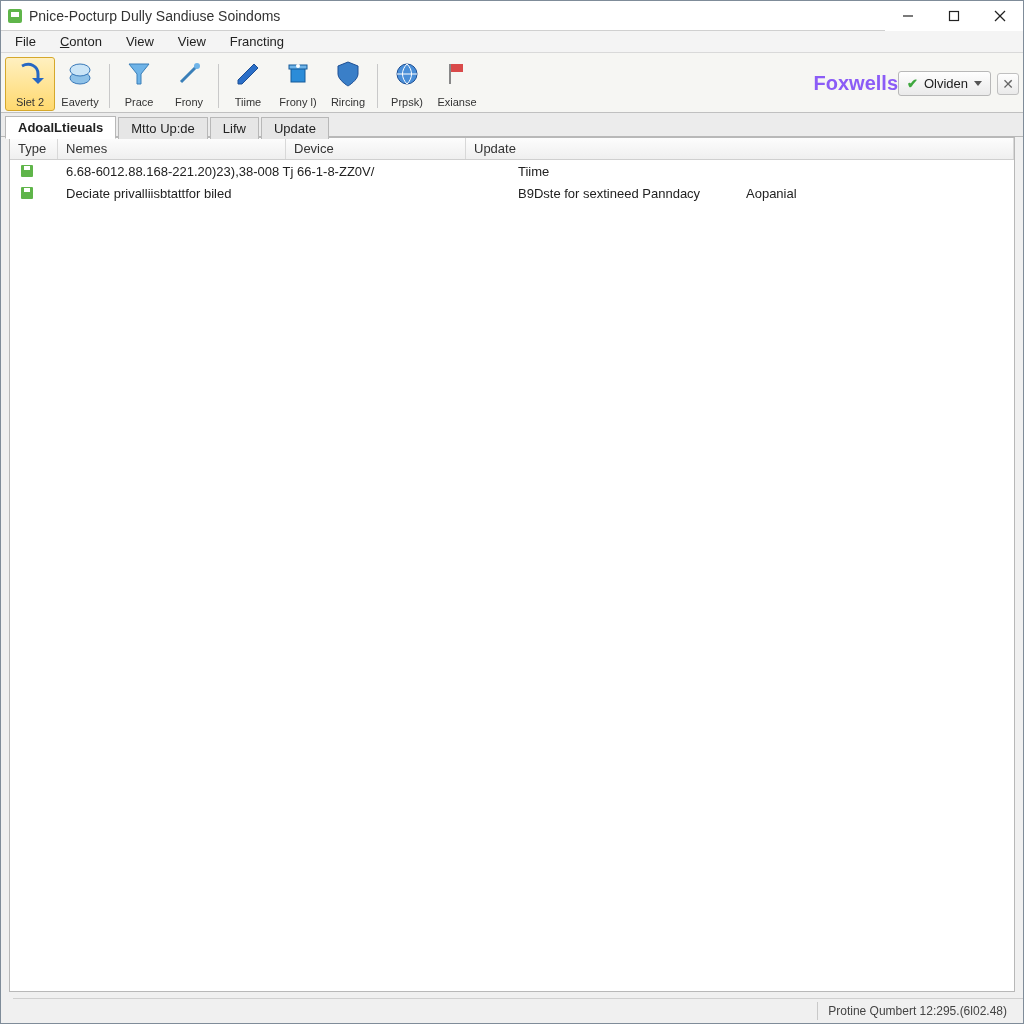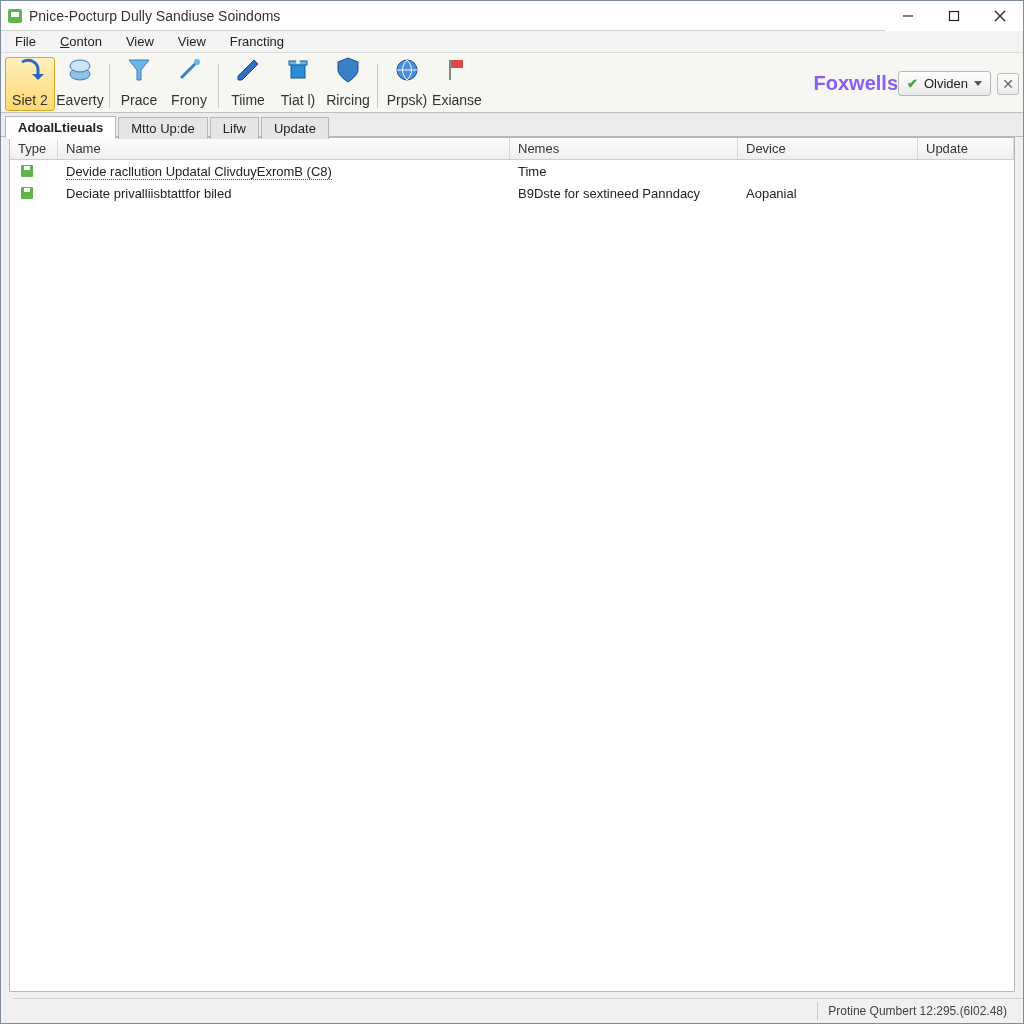--- a/index.html
+++ b/index.html
@@ -18,21 +18,21 @@
   .menubar { height: 22px; display: flex; align-items: center; padding: 0 6px; background: #f4f4f4; border-bottom: 1px solid #d9d9d9; gap: 8px; }
   .menu-item { padding: 2px 8px; font-size: 13px; cursor: default; }
   .menu-item .ul { text-decoration: underline; }
 
   
   .toolbar { display: flex; align-items: center; background: #f6f6f3; border-bottom: 1px solid #c0c0c0; padding: 2px 4px 0 4px; height: 60px; }
   .tgroup { display: flex; }
   .tbtn { display: flex; flex-direction: column; align-items: center; justify-content: flex-end; width: 50px; height: 54px; padding-bottom: 2px; border: 1px solid transparent; border-radius: 3px; cursor: default; }
   .tbtn.active { background: linear-gradient(#fff0c0, #ffd96f); border: 1px solid #d5a82b; }
   .tbtn .ticon { width: 28px; height: 28px; display: flex; align-items: center; justify-content: center; }
-  .tbtn .tlabel { font-size: 14px; color: #333; margin-top: 8px; text-align: center; }
+  .tbtn .tlabel { font-size: 11px; color: #333; margin-top: 8px; text-align: center; }
   .tsep { width: 1px; height: 44px; background: #c9c9c9; margin: 4px 4px 0 4px; }
   .toolbar-spacer { flex: 1; }
   .brand { font-size: 20px; font-weight: bold; color: #8b5cf6; margin-right: 0; }
   .status-dropdown { display: flex; align-items: center; gap: 6px; background: linear-gradient(#fefefe, #eaeaea); border: 1px solid #b8b8b8; border-radius: 3px; padding: 4px 8px; font-size: 13px; }
   .status-dropdown .check { color: #3fa83f; font-weight: bold; }
   .status-dropdown .caret { width: 0; height: 0; border-left: 4px solid transparent; border-right: 4px solid transparent; border-top: 5px solid #555; }
   .close-btn { width: 22px; height: 22px; display: flex; align-items: center; justify-content: center; border: 1px solid #c0c0c0; border-radius: 3px; margin-left: 6px; background: linear-gradient(#fefefe, #eaeaea); color: #666; font-size: 14px; }
 
   
   .tabstrip { display: flex; align-items: flex-end; background: #ececec; border-bottom: 1px solid #b8b8b8; padding-left: 4px; height: 24px; gap: 0; }
@@ -157,21 +157,21 @@
         <span class="tlabel">Tiime</span>
       </div>
       <div class="tbtn">
         <span class="ticon">
             <svg viewBox="0 0 28 28">
               <rect x="7" y="8" width="14" height="14" fill="#2b8cd8" stroke="#155a9a"></rect>
               <rect x="5" y="5" width="18" height="4" fill="#6fb4e8" stroke="#155a9a"></rect>
               <circle cx="14" cy="6" r="2" fill="#fff"></circle>
             </svg>
           </span>
-        <span class="tlabel">Tiat l)</span>
+        <span class="tlabel">Frony l)</span>
       </div>
       <div class="tbtn">
         <span class="ticon">
             <svg viewBox="0 0 28 28">
               <path d="M14 2 L24 6 L24 14 C24 20 14 26 14 26 C14 26 4 20 4 14 L4 6 Z" fill="#3a7fc8" stroke="#1d4f94"></path>
             </svg>
           </span>
         <span class="tlabel">Rircing</span>
       </div>
     </div>
@@ -209,35 +209,34 @@
   <div class="tabstrip">
     <div class="tab active">AdoalLtieuals</div>
     <div class="tab">Mtto Up:de</div>
     <div class="tab">Lifw</div>
     <div class="tab">Update</div>
   </div>
 
   <div class="table-wrap">
     <div class="thead">
       <div class="th col-type">Type</div>
-      <div class="th col-name">Name</div>
       <div class="th col-nemes">Nemes</div>
       <div class="th col-device">Device</div>
       <div class="th col-update">Update</div>
     </div>
     <div class="tbody" id="tbody">
         <div class="row">
           <div class="cell col-type">
             <svg class="row-icon disk-icon" viewBox="0 0 14 14">
               <rect x="1" y="1" width="12" height="12" rx="1"></rect>
               <rect class="inner" x="4" y="2" width="6" height="4"></rect>
             </svg>
           </div>
-          <div class="cell col-name"><span class="ul-name">Devide racllution Updatal ClivduyExromB (C8)</span></div>
-          <div class="cell col-nemes">Time</div>
+          <div class="cell col-name">6.68-6012.88.168-221.20)23),38-008 Tj 66-1-8-ZZ0V/</div>
+          <div class="cell col-nemes">Tiime</div>
           <div class="cell col-device"></div>
           <div class="cell col-update"></div>
         </div>
         <div class="row">
           <div class="cell col-type">
             <svg class="row-icon disk-icon" viewBox="0 0 14 14">
               <rect x="1" y="1" width="12" height="12" rx="1"></rect>
               <rect class="inner" x="4" y="2" width="6" height="4"></rect>
             </svg>
           </div>

